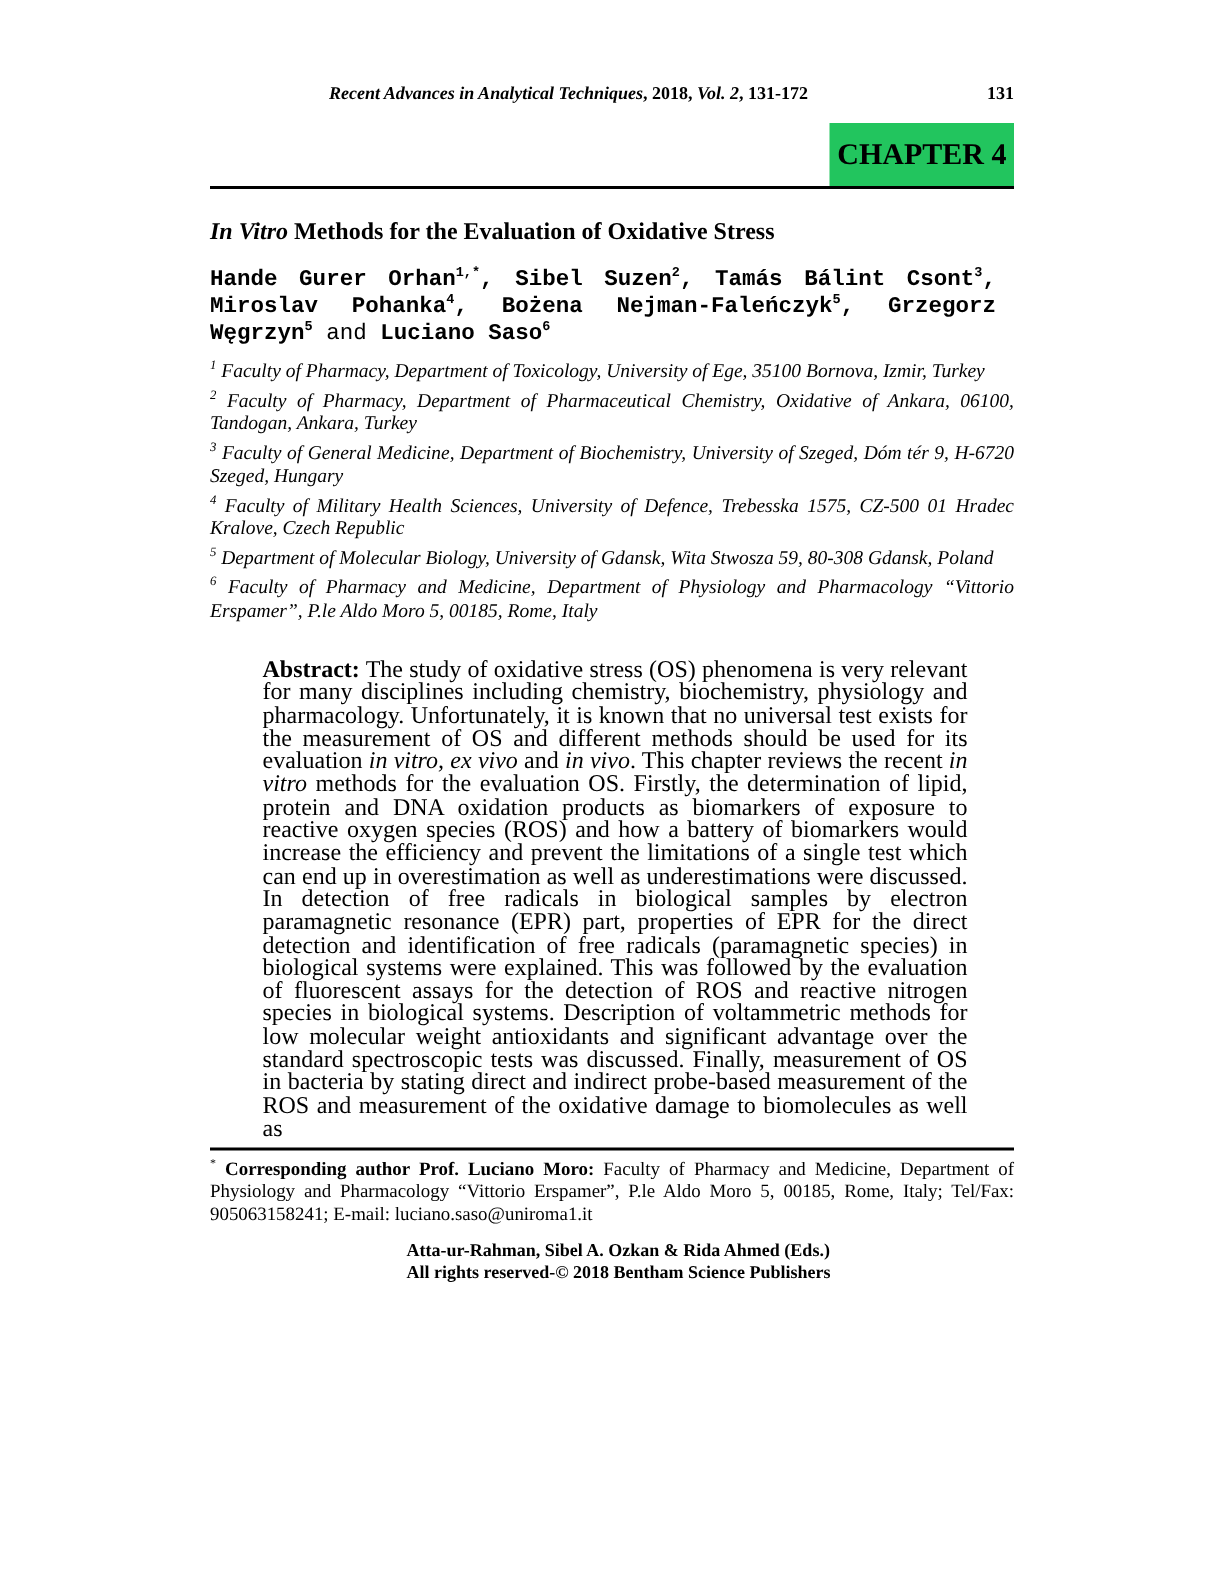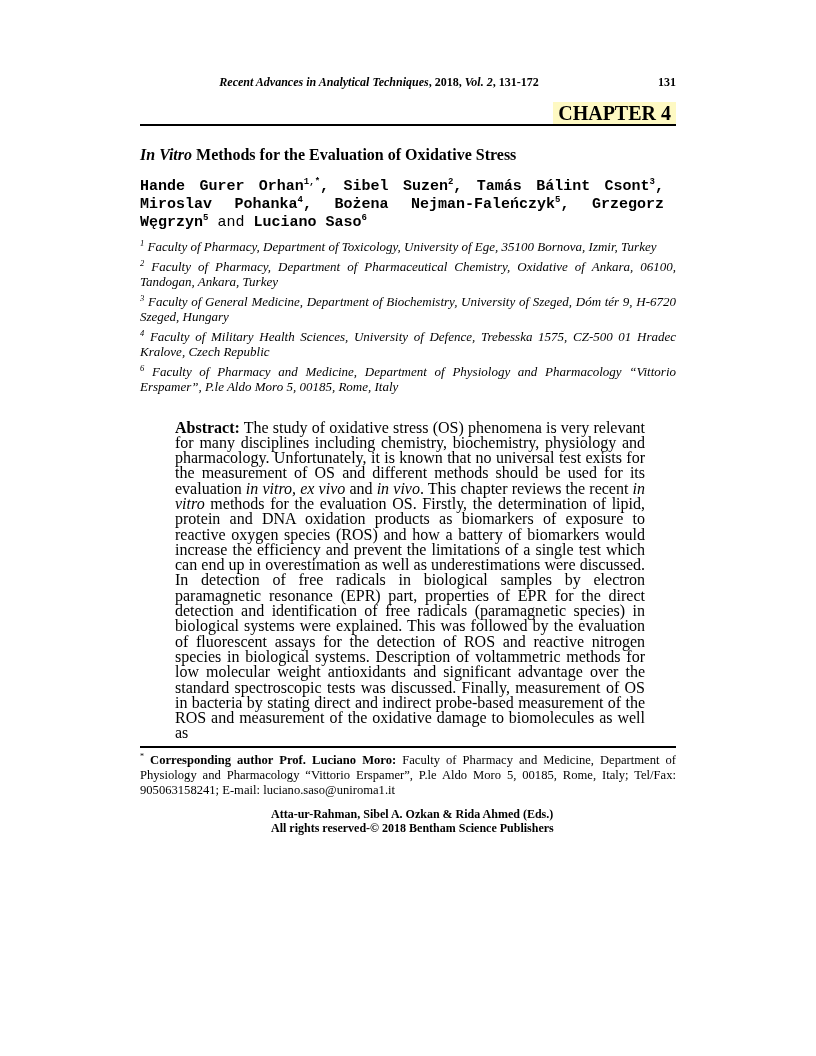--- a/index.html
+++ b/index.html
@@ -9,33 +9,33 @@
     background:#ffffff;
     font-family:"Liberation Serif", serif;
     color:#000;
     overflow:hidden;
     margin:0 auto;
   }
   .content { position:absolute; left:140px; top:0; width:536px; }
 
   .running-header {
     display:flex; align-items:baseline;
-    margin-top:75px;
+    margin-top:55px;
     font-size:12px; font-weight:bold;
   }
   .rh-center { flex:1; text-align:center; white-space:nowrap; }
   .rh-center .it { font-style:italic; }
   .rh-page { width:58px; text-align:right; }
 
   .chapter-row { margin-top:12px; text-align:right; border-bottom:2px solid #000; }
   .chapter-badge {
     display:inline-block;
-    background:#fef9c3;
+    background:#22c55e;
     font-weight:bold; font-size:20px; line-height:22px;
-    padding:0 5px;
+    padding:10px 5px;
     vertical-align:bottom;
   }
 
   h1.title {
     margin:14px 0 0 0;
     font-size:16px; line-height:29px; font-weight:bold;
     text-align:justify;
   }
   h1.title .it { font-style:italic; }
 
@@ -100,20 +100,21 @@
 
     <h1 class="title"><span class="it">In Vitro</span><span> Methods for the Evaluation of Oxidative Stress</span></h1>
 
     <p class="authors"><span><span></span><span>Hande Gurer Orhan</span><sup>1,*</sup></span><span><span>, </span><span>Sibel Suzen</span><sup>2</sup></span><span><span>, </span><span>Tamás Bálint Csont</span><sup>3</sup></span><span><span>, </span><span>Miroslav Pohanka</span><sup>4</sup></span><span><span>, </span><span>Bożena Nejman-Faleńczyk</span><sup>5</sup></span><span><span>, </span><span>Grzegorz Węgrzyn</span><sup>5</sup></span><span><span class="reg"> and </span><span>Luciano Saso</span><sup>6</sup></span></p>
 
     <div class="affiliations">
       <p><sup>1</sup><span> Faculty of Pharmacy, Department of Toxicology, University of Ege, 35100 Bornova, Izmir, Turkey</span></p>
       <p><sup>2</sup><span> Faculty of Pharmacy, Department of Pharmaceutical Chemistry, Oxidative of Ankara, 06100, Tandogan, Ankara, Turkey</span></p>
       <p><sup>3</sup><span> Faculty of General Medicine, Department of Biochemistry, University of Szeged, Dóm tér 9, H-6720 Szeged, Hungary</span></p>
       <p><sup>4</sup><span> Faculty of Military Health Sciences, University of Defence, Trebesska 1575, CZ-500 01 Hradec Kralove, Czech Republic</span></p>
+      <p><sup>5</sup><span> Department of Molecular Biology, University of Gdansk, Wita Stwosza 59, 80-308 Gdansk, Poland</span></p>
       <p><sup>6</sup><span> Faculty of Pharmacy and Medicine, Department of Physiology and Pharmacology “Vittorio Erspamer”, P.le Aldo Moro 5, 00185, Rome, Italy</span></p>
     </div>
 
     <p class="abstract"><span class="b">Abstract:</span><span> The study of oxidative stress (OS) phenomena is very relevant for many disciplines including chemistry, biochemistry, physiology and pharmacology. Unfortunately, it is known that no universal test exists for the measurement of OS and different methods should be used for its evaluation </span><span class="it">in vitro, ex vivo</span><span> and </span><span class="it">in vivo</span><span>. This chapter reviews the recent </span><span class="it">in vitro</span><span> methods for the evaluation OS. Firstly, the determination of lipid, protein and DNA oxidation products as biomarkers of exposure to reactive oxygen species (ROS) and how a battery of biomarkers would increase the efficiency and prevent the limitations of a single test which can end up in overestimation as well as underestimations were discussed. In detection of free radicals in biological samples by electron paramagnetic resonance (EPR) part, properties of EPR for the direct detection and identification of free radicals (paramagnetic species) in biological systems were explained. This was followed by the evaluation of fluorescent assays for the detection of ROS and reactive nitrogen species in biological systems. Description of voltammetric methods for low molecular weight antioxidants and significant advantage over the standard spectroscopic tests was discussed. Finally, measurement of OS in bacteria by stating direct and indirect probe-based measurement of the ROS and measurement of the oxidative damage to biomolecules as well as</span></p>
 
     <div class="footnote"><sup>*</sup><span class="b"> Corresponding author Prof. Luciano Moro:</span><span> Faculty of Pharmacy and Medicine, Department of Physiology and Pharmacology “Vittorio Erspamer”, P.le Aldo Moro 5, 00185, Rome, Italy; Tel/Fax: 905063158241; E-mail: luciano.saso@uniroma1.it</span></div>
 
     <div class="book-footer">
       <div>Atta-ur-Rahman, Sibel A. Ozkan &amp; Rida Ahmed (Eds.)</div>
       <div>All rights reserved-© 2018 Bentham Science Publishers</div>

